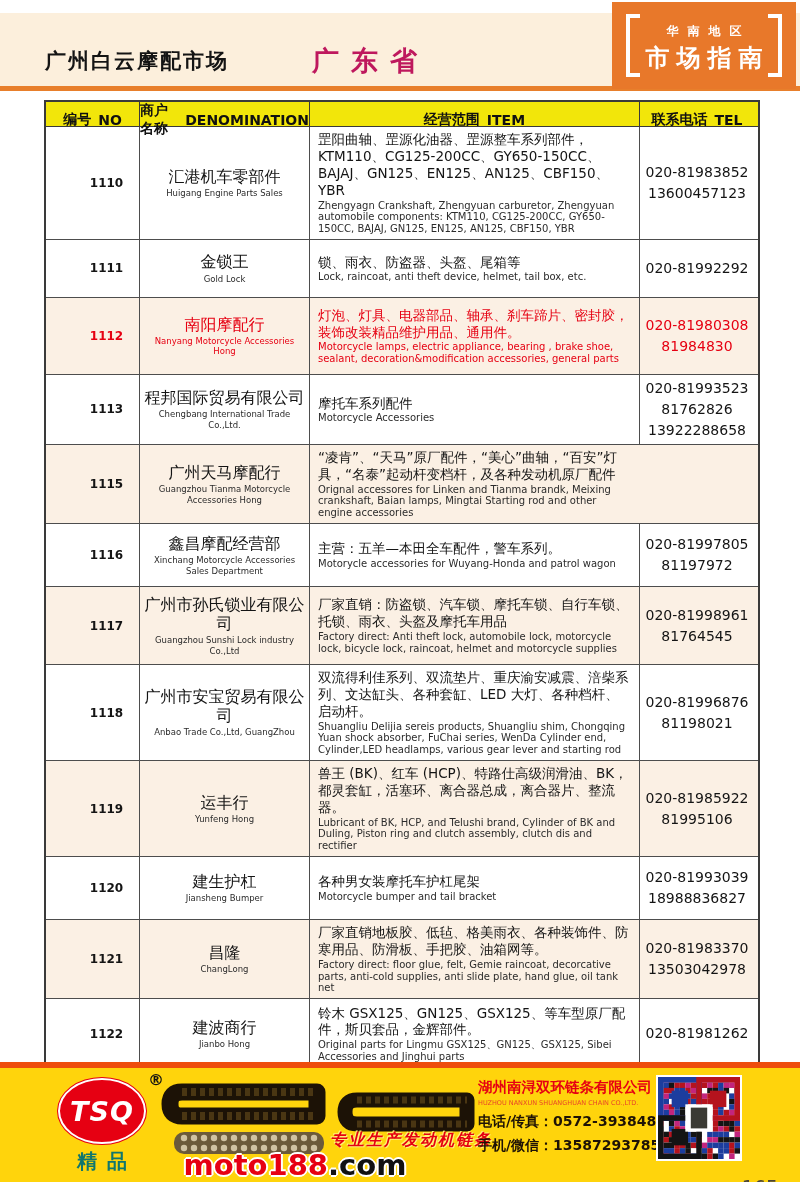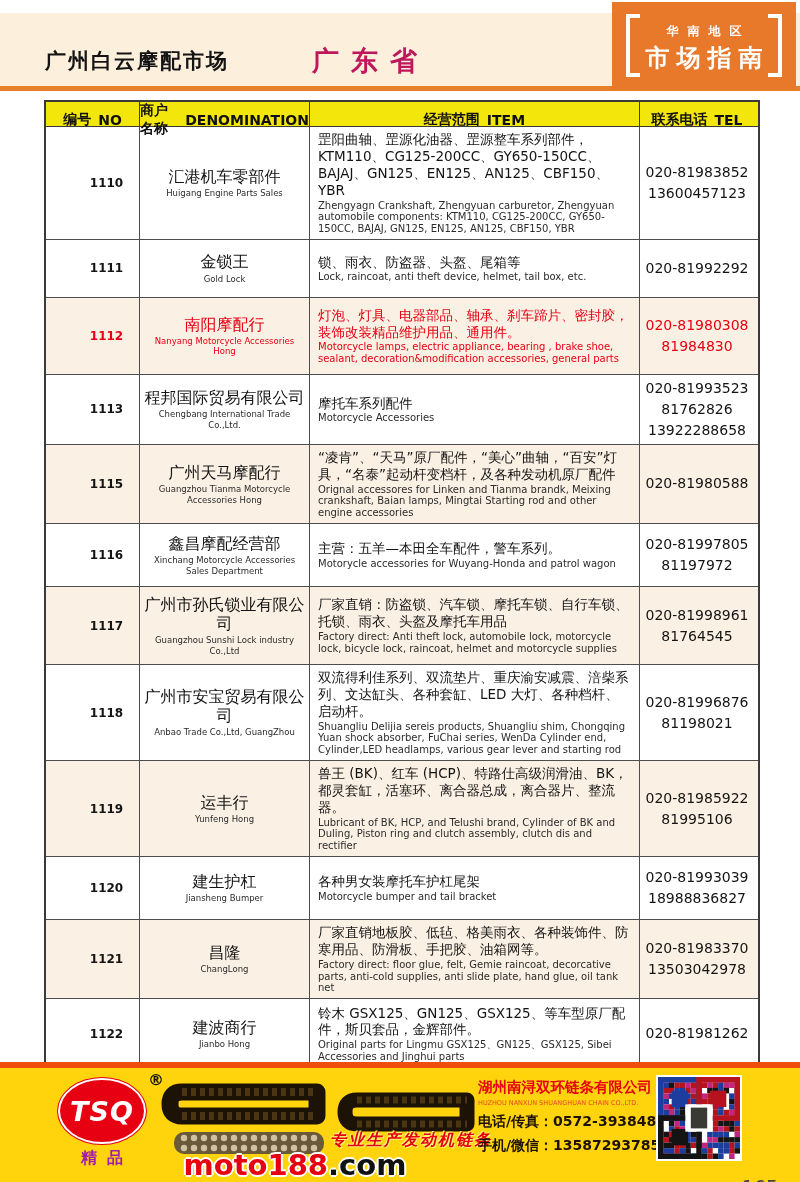--- a/index.html
+++ b/index.html
@@ -61,21 +61,21 @@
   .trow.hl .item-en, .trow.hl .cell.no, .trow.hl .cell.tel{color:#e60012;}
   
   .footer{position:absolute;left:0;bottom:0;width:800px;height:114px;
     background:#ffd40c;border-top:6px solid #ee4d0c;}
   .tsq{position:absolute;left:58px;top:10px;width:84px;height:62px;background:#e60012;
     border-radius:50%;border:2px solid #fff;box-shadow:0 0 0 1px #e60012;
     display:flex;align-items:center;justify-content:center;}
   .tsq-text{color:#fff;font-size:27px;font-weight:bold;font-style:italic;letter-spacing:1px;}
   .tsq-reg{position:absolute;left:148px;top:2px;font-size:16px;font-weight:bold;color:#111;}
   .tsq-sub{position:absolute;left:58px;top:80px;width:88px;text-align:center;
-    color:#a21caf;font-size:16px;font-weight:bold;letter-spacing:10px;text-indent:10px;}
+    color:#0f766e;font-size:20px;font-weight:bold;letter-spacing:10px;text-indent:10px;}
   .chains{position:absolute;left:152px;top:2px;}
   .slogan{position:absolute;left:330px;top:62px;color:#e60012;font-size:16px;
     font-weight:bold;font-style:italic;letter-spacing:2px;
     text-shadow:1px 1px 0 #fff176,-1px -1px 0 #fff176;}
   .website{position:absolute;left:0;right:210px;top:80px;text-align:center;
     font-size:29px;font-weight:bold;
     text-shadow:2px 0 0 #fff,-2px 0 0 #fff,0 2px 0 #fff,0 -2px 0 #fff,1px 1px 0 #fff,-1px -1px 0 #fff;}
   .web-name{color:#e60012;}
   .web-tld{color:#111;}
   .company{position:absolute;left:478px;top:10px;width:175px;}
@@ -184,23 +184,20 @@
       <div class="trow">
     <div class="cell no">1115</div>
     <div class="cell name">
       <div class="name-cn">广州天马摩配行</div>
       <div class="name-en">Guangzhou Tianma Motorcycle Accessories Hong</div>
     </div>
     <div class="cell item">
       <div class="item-cn">“凌肯”、“天马”原厂配件，“美心”曲轴，“百安”灯具，“名泰”起动杆变档杆，及各种发动机原厂配件</div>
       <div class="item-en">Orignal accessores for Linken and Tianma brandk, Meixing crankshaft, Baian lamps, Mingtai Starting rod and other engine accessories</div>
     </div>
-    <div class="cell tel">
-          <div>020-81980588</div>
-        </div>
   </div>
       <div class="trow">
     <div class="cell no">1116</div>
     <div class="cell name">
       <div class="name-cn">鑫昌摩配经营部</div>
       <div class="name-en">Xinchang Motorcycle Accessories Sales Department</div>
     </div>
     <div class="cell item">
       <div class="item-cn">主营：五羊—本田全车配件，警车系列。</div>
       <div class="item-en">Motorycle accessories for Wuyang-Honda and patrol wagon</div>

